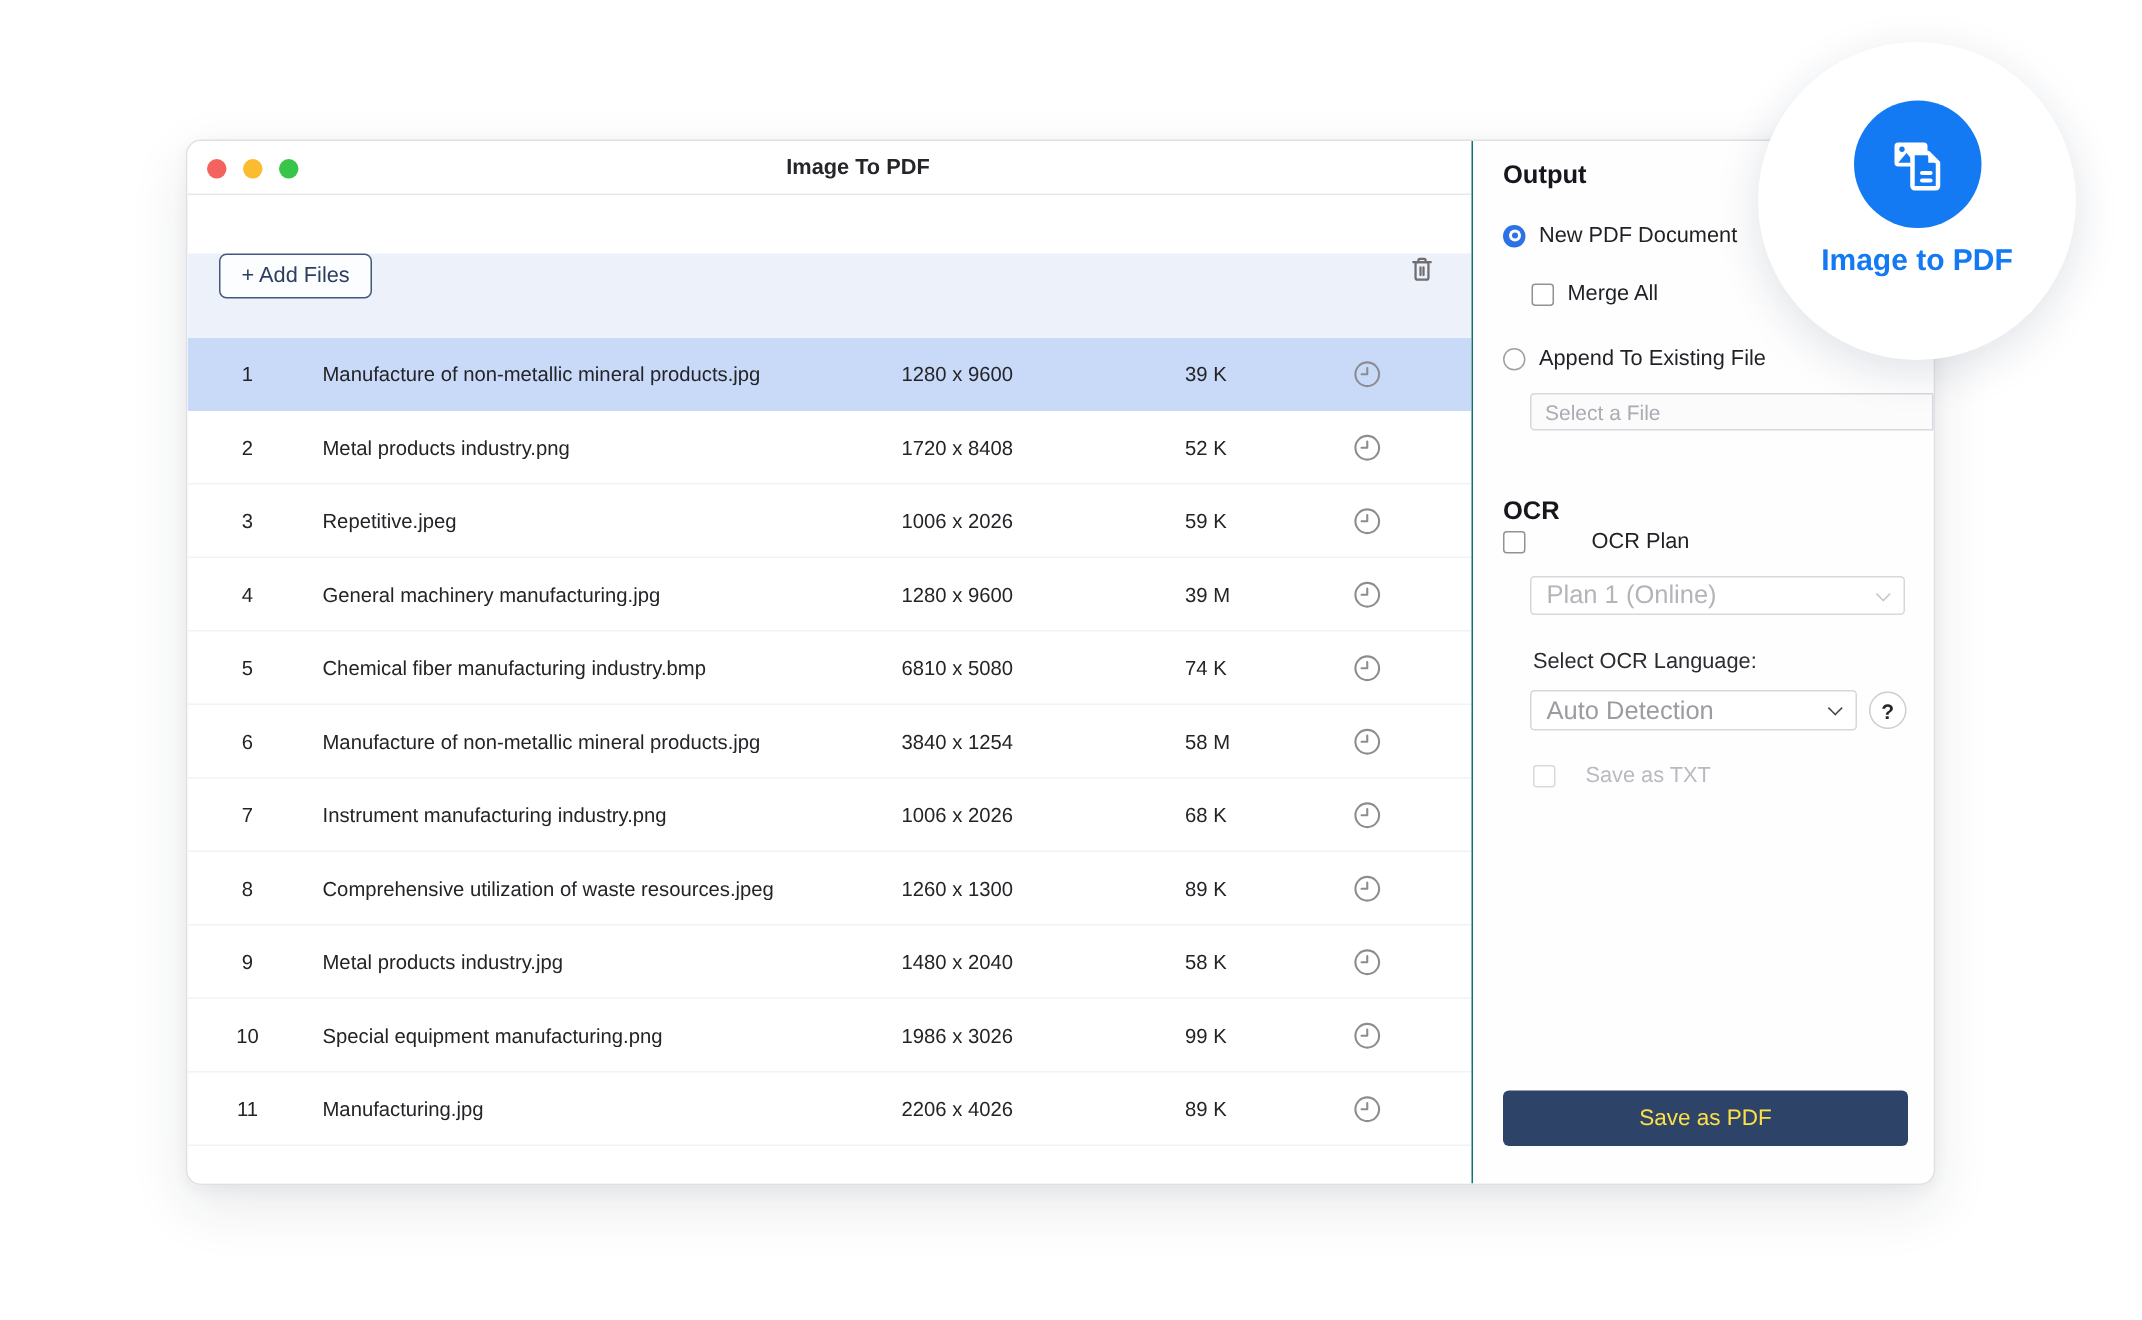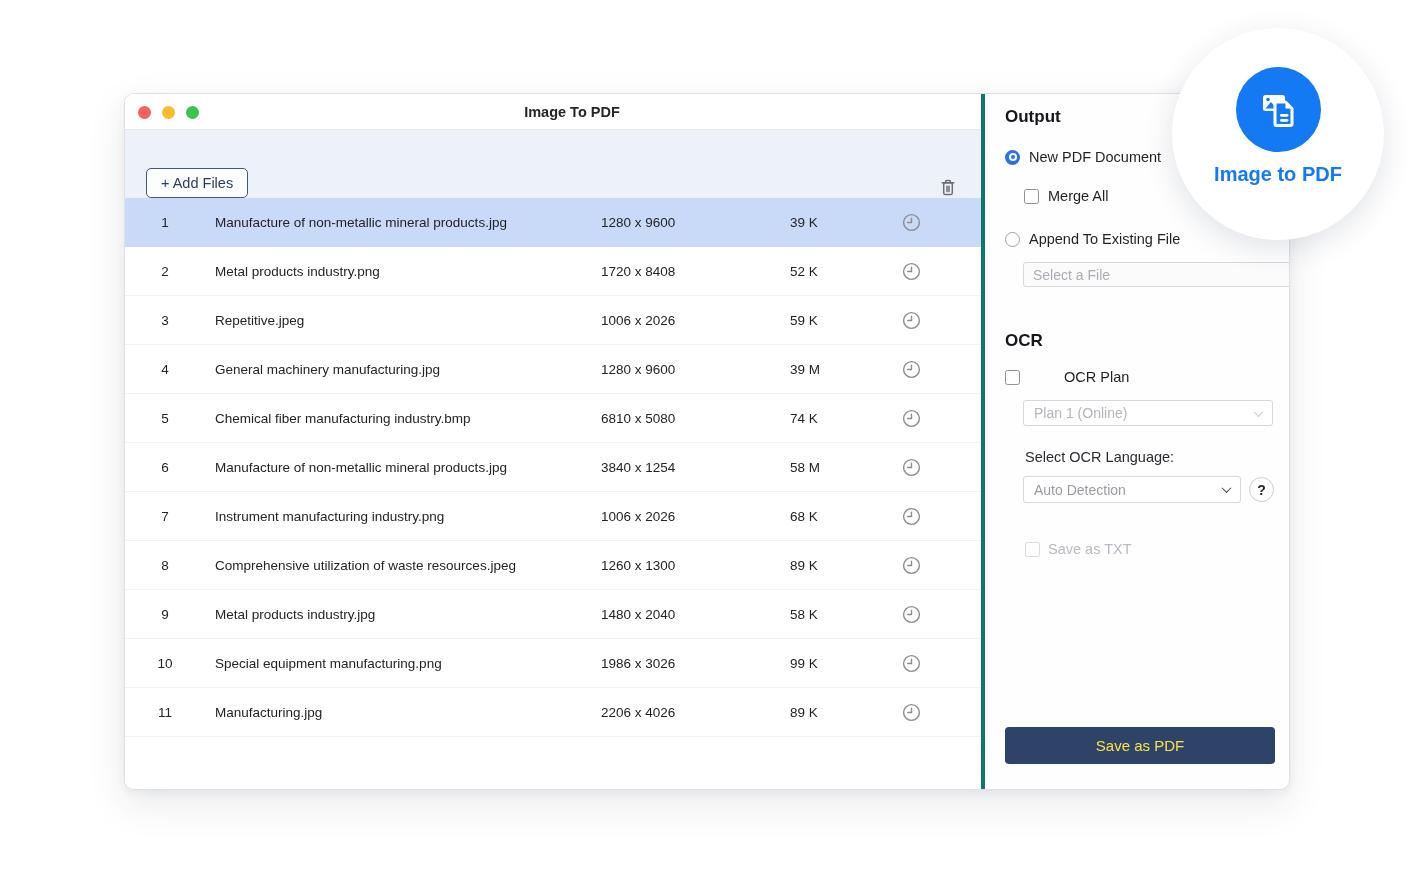--- a/index.html
+++ b/index.html
@@ -31,21 +31,21 @@
   .left-pane{width:856px;flex:none;display:flex;flex-direction:column;background:#fff;}
 
   .titlebar{height:36px;flex:none;position:relative;background:#fff;border-bottom:1px solid #e8e8eb;}
   .lights{position:absolute;left:13px;top:50%;transform:translateY(-46%);display:flex;gap:11px;}
   .light{width:13px;height:13px;border-radius:50%;}
   .light.red{background:var(--traffic-red);}
   .light.yellow{background:var(--traffic-yellow);}
   .light.green{background:var(--traffic-green);}
   .win-title{line-height:36px;text-align:center;padding-left:38px;font-size:14.5px;font-weight:700;color:#26262a;}
 
-  .toolbar{height:68px;flex:none;background:var(--toolbar-bg);display:flex;align-items:flex-end;padding:0 23px 0 21px;}
+  .toolbar{height:56px;flex:none;background:var(--toolbar-bg);display:flex;align-items:flex-start;padding:0 23px 0 21px;margin-top:39px;}
   .add-files-btn{
     height:30px;padding:0 14px;border:1px solid #42587e;border-radius:5px;
     background:#fcfdff;color:#2d3f60;font-size:14.5px;cursor:pointer;
     font-family:inherit;display:flex;align-items:center;
   }
   .trash-btn{margin-left:auto;background:none;border:none;cursor:pointer;display:flex;align-items:center;}
 
   .thead{
     height:31px;flex:none;background:var(--header-bg);
     display:grid;grid-template-columns:80px 396px 189px 97px 94px;
@@ -57,21 +57,21 @@
 
   .tbody{flex:1;background:#fff;overflow:hidden;}
   .trow{
     height:49px;display:grid;grid-template-columns:80px 396px 189px 97px 94px;
     align-items:center;font-size:13.5px;color:#242428;border-bottom:1px solid #f2f2f4;
     cursor:default;
   }
   .trow.selected{background:var(--selected-row);border-bottom-color:transparent;}
 
   
-  .sidebar{flex:1;background:#fefefe;border-left:4px solid #0f766e;position:relative;padding:13px 18px 0 20px;}
+  .sidebar{flex:1;background:#fefefe;border-left:1px solid #0f766e;position:relative;padding:13px 18px 0 20px;}
   .side-h{font-size:17px;font-weight:700;color:#15171c;line-height:20px;}
   .ctl-row{display:flex;align-items:center;gap:9px;height:20px;}
   .lbl{font-size:14.5px;color:#1f2125;white-space:nowrap;}
   .lbl.dim{color:#b9b9c1;}
 
   .radio{width:15px;height:15px;border-radius:50%;flex:none;cursor:pointer;}
   .radio.off{border:1.5px solid #9da0a7;background:#fff;}
   .radio.on{background:var(--radio-blue);position:relative;}
   .radio.on::after{content:'';position:absolute;inset:3.5px;background:#fff;border-radius:50%;}
   .radio.on::before{content:'';position:absolute;inset:5.5px;background:var(--radio-blue);border-radius:50%;z-index:1;}
@@ -83,21 +83,21 @@
     margin:13px 0 0 18px;width:295px;height:25px;border:1px solid #d8d8dd;border-radius:3px;
     display:flex;align-items:stretch;background:#fbfbfc;overflow:hidden;cursor:default;
   }
   .file-input .ph{flex:1;display:flex;align-items:center;padding-left:9px;font-size:14px;color:#abacb3;}
   .folder-btn{width:26px;background:#e3e3e7;border:none;border-left:1px solid #d8d8dd;display:flex;align-items:center;justify-content:center;cursor:pointer;}
 
   .select{
     width:250px;height:26px;border:1px solid #d7d7dc;border-radius:3px;background:#fff;
     display:flex;align-items:center;justify-content:space-between;padding:0 10px;cursor:default;
   }
-  .select .val{font-size:14px;color:#b4b5bb;white-space:nowrap;}
+  .select .val{font-size:17px;color:#b4b5bb;white-space:nowrap;}
   .chev{width:7px;height:7px;border-right:1.7px solid #c7c7cd;border-bottom:1.7px solid #c7c7cd;transform:rotate(45deg) translate(-1px,-1px);flex:none;}
   .chev.dark{border-color:#45464b;}
 
   .help-btn{
     width:25px;height:25px;border-radius:50%;border:1px solid #cdced3;background:#fff;
     font-size:14px;font-weight:700;color:#26272b;display:flex;align-items:center;justify-content:center;
     cursor:pointer;font-family:inherit;flex:none;
   }
   .save-btn{
     position:absolute;left:20px;bottom:25px;width:270px;height:37px;
@@ -331,41 +331,41 @@
           <span style="display:flex;">
             <svg width="14" height="11" viewBox="0 0 14 11" fill="#54575d">
               <path d="M1 2.2 a1 1 0 0 1 1-1 h3.1 l1.4 1.5 H12 a1 1 0 0 1 1 1 V9 a1 1 0 0 1-1 1 H2 a1 1 0 0 1-1-1 z"></path>
             </svg>
           </span>
         </button>
       </div>
 
       <div class="side-h" style="margin-top:44px;">OCR</div>
 
-      <div class="ctl-row" style="margin-top:16px;gap:44px;">
+      <div class="ctl-row" style="gap:44px;">
         <span class="checkbox"></span>
         <span class="lbl">OCR Plan</span>
       </div>
 
       <div class="select" style="margin:13px 0 0 18px;">
         <span class="val">Plan 1 (Online)</span>
         <span class="chev"></span>
       </div>
 
       <div class="lbl" style="margin:23px 0 0 20px;color:#2b2c31;">Select OCR Language:</div>
 
       <div style="display:flex;align-items:center;gap:8px;margin:11px 0 0 18px;">
         <div class="select" style="width:218px;height:27px;gap:36px;">
           <span class="val" style="color:#9b9ca3;">Auto Detection</span>
           <span class="chev dark"></span>
         </div>
         <button class="help-btn">?</button>
       </div>
 
-      <div class="ctl-row" style="margin:36px 0 0 20px;gap:8px;">
+      <div class="ctl-row" style="margin:20px 0 0 20px;gap:20px;">
         <span class="checkbox disabled"></span>
         <span class="lbl dim">Save as TXT</span>
       </div>
 
       <button class="save-btn">Save as PDF</button>
 
     </div>
   </div>
 
   <div class="badge">

